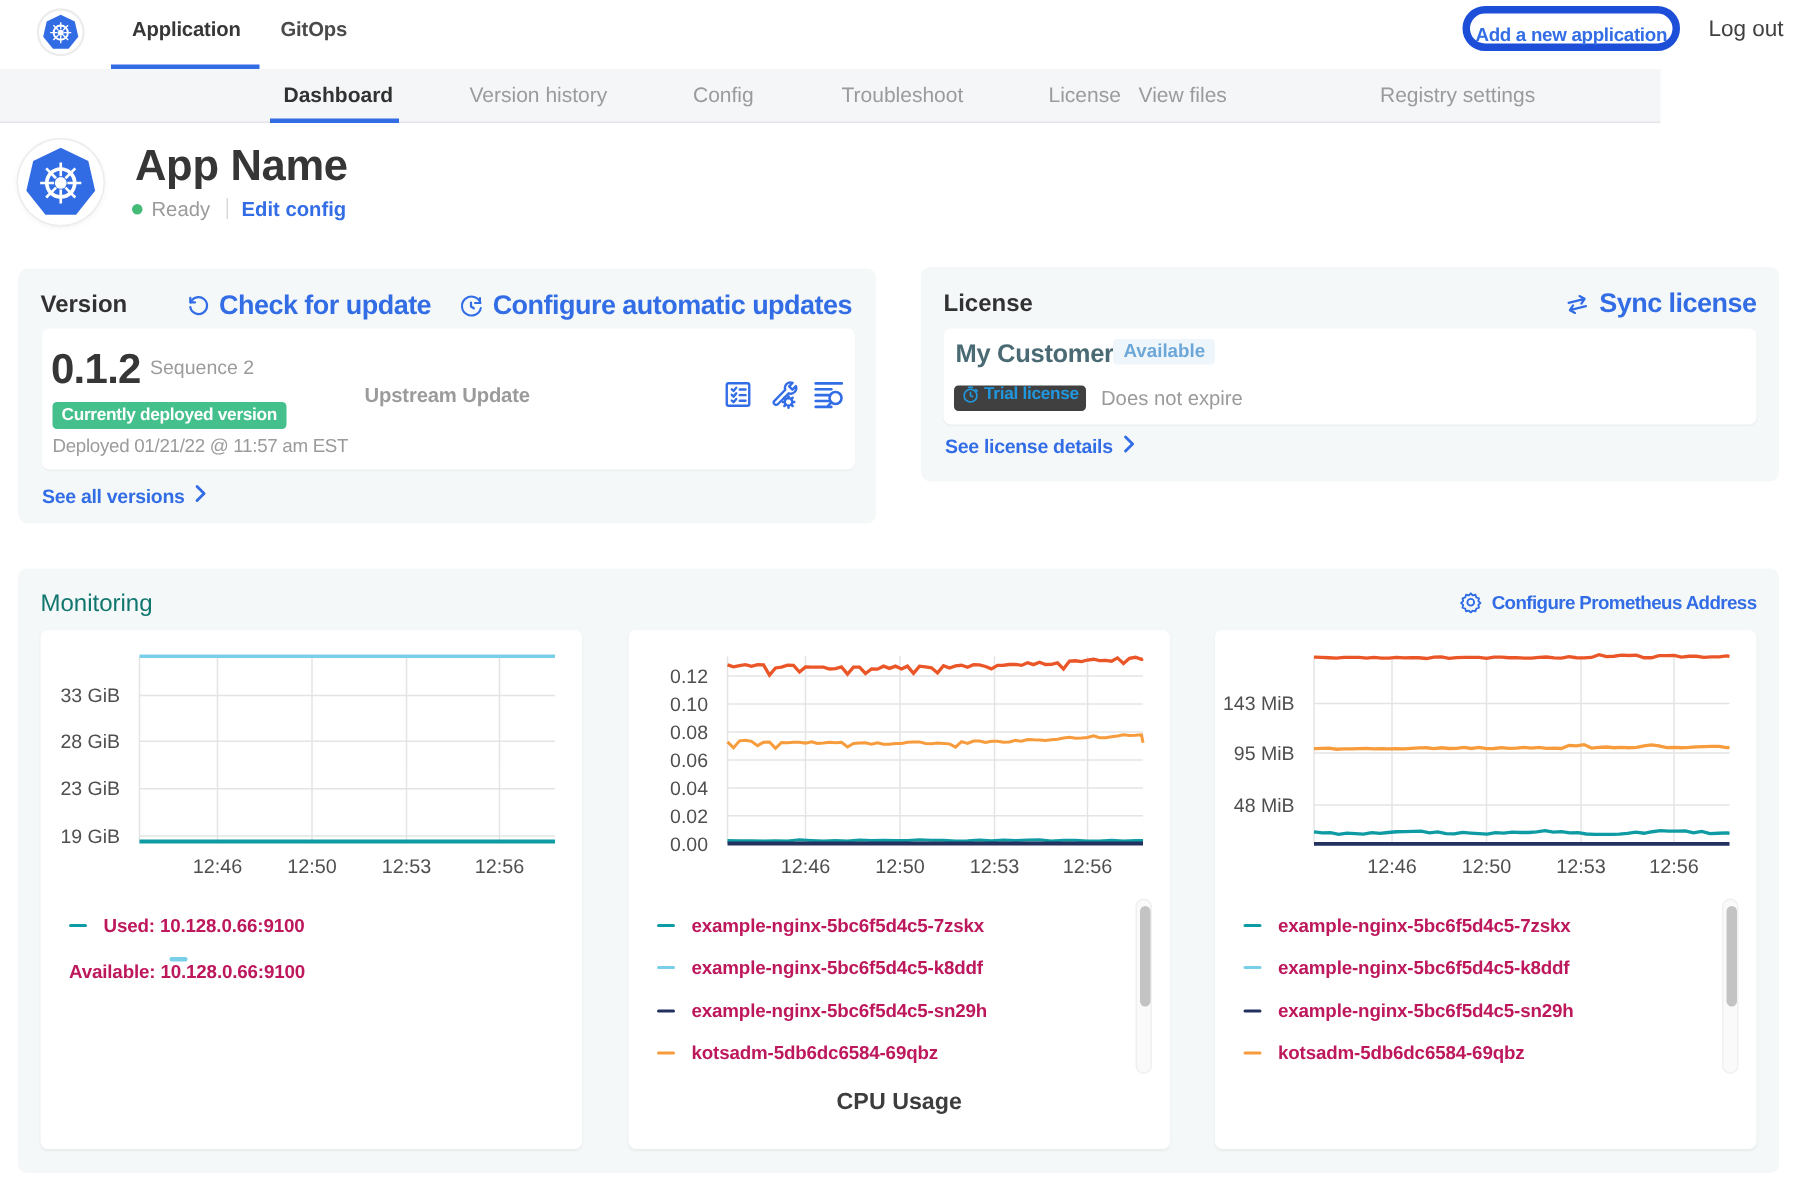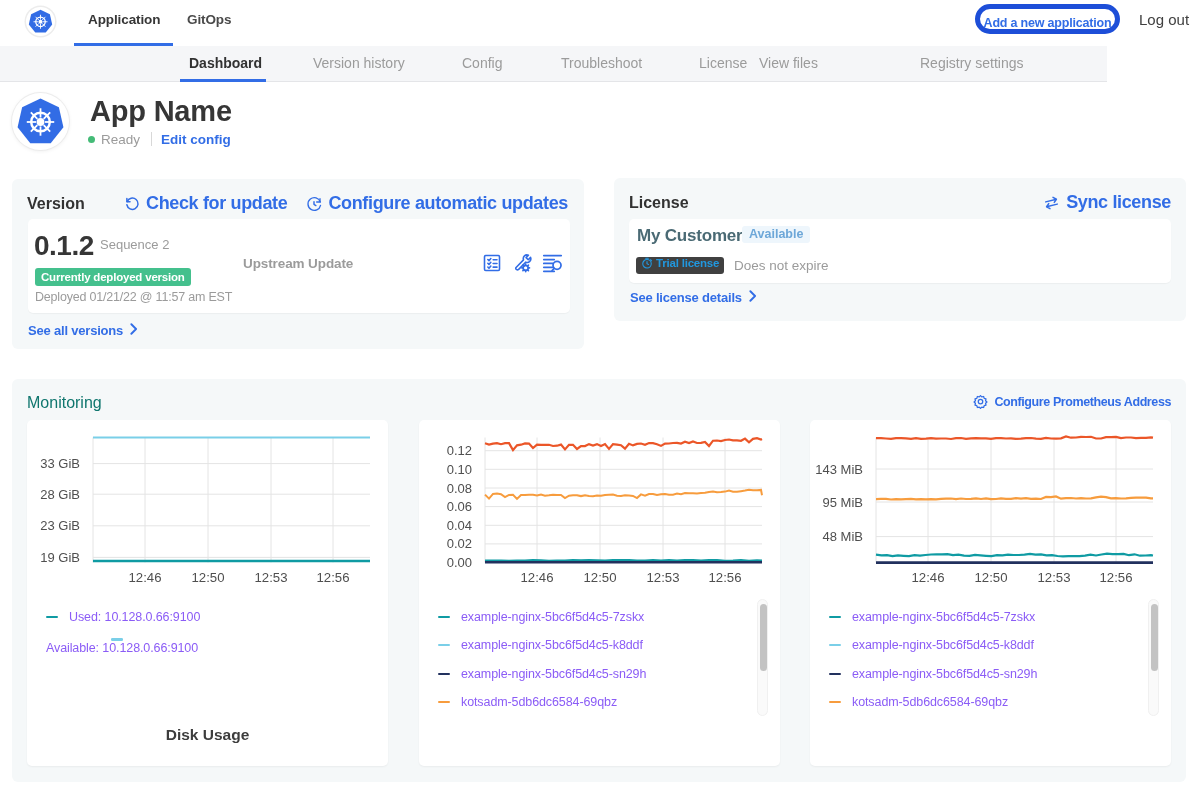--- a/index.html
+++ b/index.html
@@ -54,21 +54,21 @@
 .trial { position:absolute; left:636px; top:257px; height:17px; padding:0 5px 0 5px; background:#404040; border-radius:3px; color:#2197de; font-size:11.5px; font-weight:700; display:flex; align-items:flex-start; gap:3px; letter-spacing:-.2px; }
 .noexpire { position:absolute; left:734px; top:258px; font-size:13.5px; color:#9b9b9b; font-weight:500; }
 
 
 .mon-title { position:absolute; left:27px; top:394px; font-size:16px; font-weight:400; color:#0f766e; }
 .prom { position:absolute; right:29px; top:394px; display:flex; align-items:center; gap:6px; font-size:12.5px; font-weight:700; color:#326de6; letter-spacing:-.4px; white-space:nowrap; }
 
 .chart-card { position:absolute; top:420px; width:361px; height:346px; background:#fff; border-radius:5px; box-shadow:0 1px 2px rgba(0,0,0,.05); }
 .legend-row { position:absolute; display:flex; align-items:center; }
 .ldash { width:12px; height:2.6px; border-radius:1.3px; margin-right:11px; }
-.ltext { font-size:12.5px; color:#8b5cf6; letter-spacing:-.1px; }
+.ltext { font-size:12.5px; color:#be185d; letter-spacing:-.1px;font-weight:bold; }
 .chart-title { position:absolute; left:0; top:306px; width:100%; text-align:center; font-size:15.5px; font-weight:700; color:#3d3d3d; }
 .sbar-track { position:absolute; left:338px; top:179px; width:11px; height:117px; background:#fafafa; border-radius:6px; border:1px solid #f0f0f0; }
 .sbar-thumb { position:absolute; left:1.5px; top:4px; width:7px; height:67px; background:#c3c3c3; border-radius:4px; }
 </style>
 </head>
 <body>
 
 <div class="navbar">
   <div class="logo-sm">
       <svg width="25" height="25" viewBox="0 0 100 100">
@@ -260,21 +260,20 @@
 <line x1="66" y1="141" x2="343" y2="141" stroke="#0f9ba3" stroke-width="2.6"></line>
 </svg>
   <div class="legend-row" style="left:19px; top:190px;">
       <span class="ldash" style="background:#0f9ba3;"></span>
       <span class="ltext">Used: 10.128.0.66:9100</span>
     </div>
   <div class="legend-row" style="left:19px; top:218px;flex-direction:column;">
       <span class="ldash" style="background:#7acfe8;"></span>
       <span class="ltext">Available: 10.128.0.66:9100</span>
     </div>
-  <div class="chart-title">Disk Usage</div>
 </div>
 
 <div class="chart-card" style="left:419px;">
   <svg class="abs" style="left:0;top:0;" width="361" height="170">
 <line x1="118" y1="17.5" x2="118" y2="142.5" stroke="#e4e4e4" stroke-width="1"></line>
       <line x1="181" y1="17.5" x2="181" y2="142.5" stroke="#e4e4e4" stroke-width="1"></line>
       <line x1="244" y1="17.5" x2="244" y2="142.5" stroke="#e4e4e4" stroke-width="1"></line>
       <line x1="306" y1="17.5" x2="306" y2="142.5" stroke="#e4e4e4" stroke-width="1"></line>
       <line x1="66" y1="17.5" x2="66" y2="142.5" stroke="#e4e4e4" stroke-width="1"></line>
       <line x1="66" y1="30.7" x2="343" y2="30.7" stroke="#e4e4e4" stroke-width="1"></line>
@@ -313,20 +312,21 @@
       <span class="ltext">example-nginx-5bc6f5d4c5-sn29h</span>
     </div>
   <div class="legend-row" style="left:19px; top:275px;">
       <span class="ldash" style="background:#f79c3d;"></span>
       <span class="ltext">kotsadm-5db6dc6584-69qbz</span>
     </div>
 
   <div class="sbar-track">
       <div class="sbar-thumb"></div>
     </div>
+  <div class="chart-title">CPU Usage</div>
 </div>
 
 <div class="chart-card" style="left:810px;">
   <svg class="abs" style="left:0;top:0;" width="361" height="170">
 <line x1="118" y1="17.5" x2="118" y2="142.5" stroke="#e4e4e4" stroke-width="1"></line>
       <line x1="181" y1="17.5" x2="181" y2="142.5" stroke="#e4e4e4" stroke-width="1"></line>
       <line x1="244" y1="17.5" x2="244" y2="142.5" stroke="#e4e4e4" stroke-width="1"></line>
       <line x1="306" y1="17.5" x2="306" y2="142.5" stroke="#e4e4e4" stroke-width="1"></line>
       <line x1="66" y1="17.5" x2="66" y2="142.5" stroke="#e4e4e4" stroke-width="1"></line>
       <line x1="66" y1="49" x2="343" y2="49" stroke="#e4e4e4" stroke-width="1"></line>

